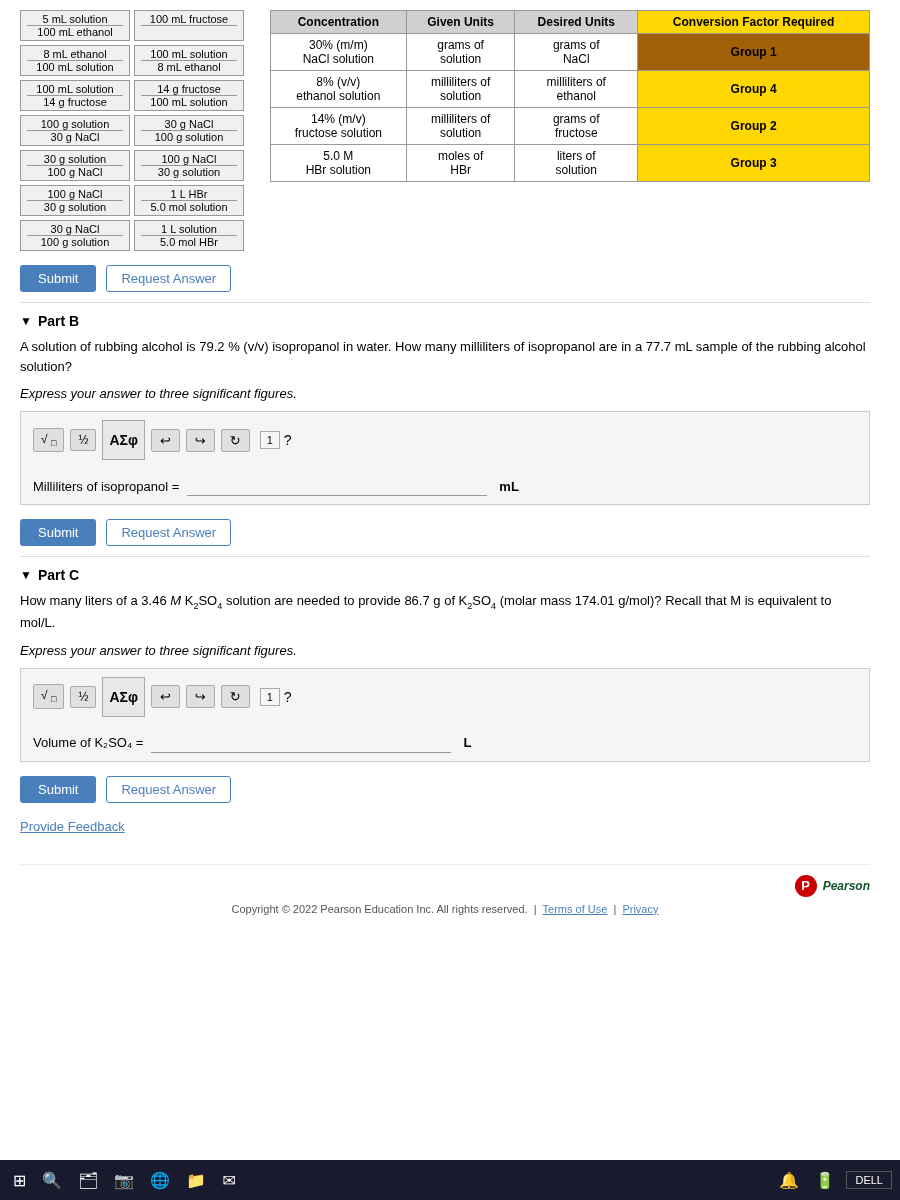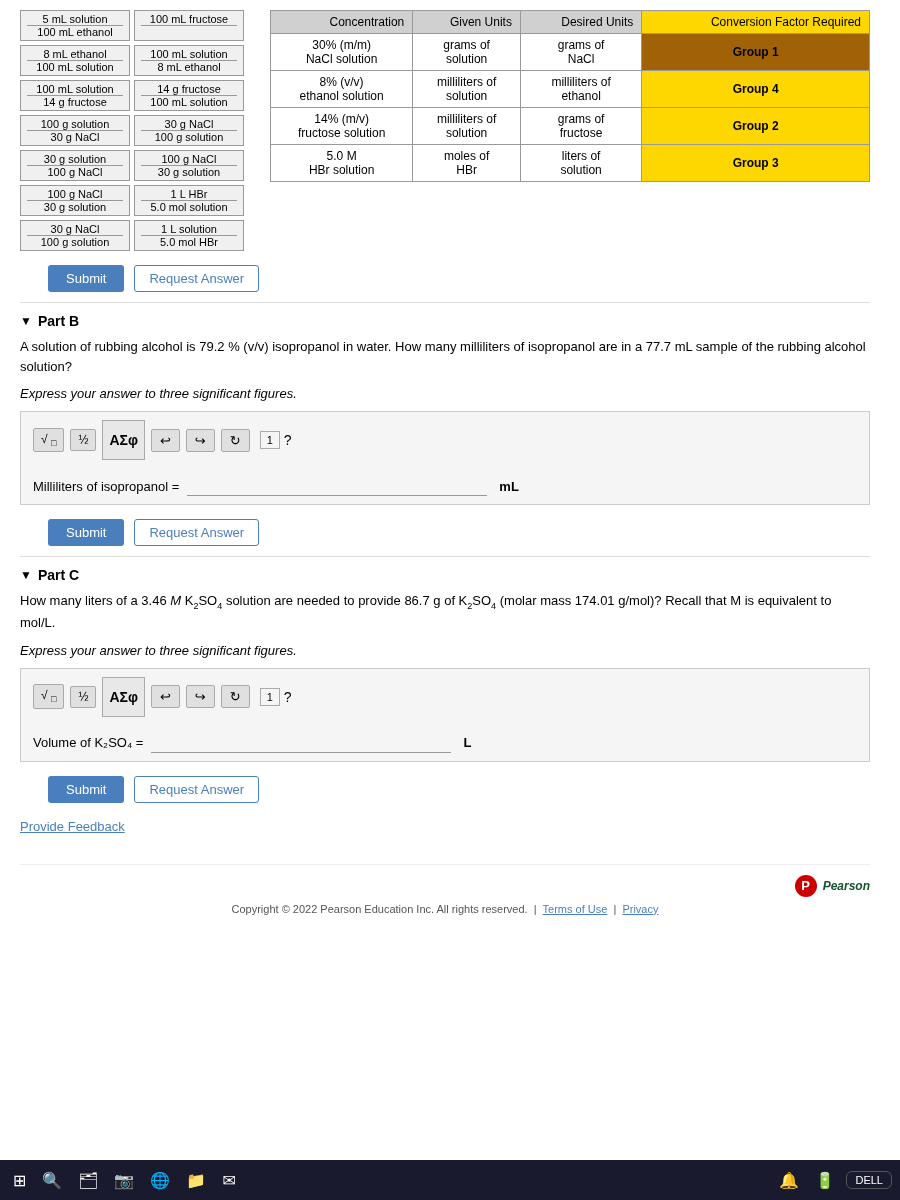--- a/index.html
+++ b/index.html
@@ -65,22 +65,21 @@
     .conv-table th, .conv-table td {
       border: 1px solid #999;
       padding: 4px 8px;
       text-align: center;
       vertical-align: middle;
       font-size: 12px;
     }
 
     .conv-table thead th {
       background: #d0d0d0;
-      font-weight: normal;
-      text-align: right;
+      font-weight: bold;
     }
 
     .group-cell {
       background: #ffd700;
       font-weight: bold;
       font-size: 12px;
       white-space: nowrap;
     }
 
     .group1-cell { background: #a16207; }
@@ -100,21 +99,20 @@
     }
 
     .btn-submit {
       background: #4a7fbd;
       color: #fff;
       border: none;
       padding: 5px 18px;
       font-size: 13px;
       cursor: pointer;
       border-radius: 3px;
-      margin-left: 28px;
     }
 
     .btn-request {
       background: #fff;
       color: #4a7fbd;
       border: 1px solid #4a7fbd;
       padding: 5px 14px;
       font-size: 13px;
       cursor: pointer;
       border-radius: 3px;
@@ -315,21 +313,21 @@
       gap: 6px;
     }
 
     .dell-btn {
       background: #1a1a2e;
       color: #fff;
       border: 1px solid #555;
       padding: 2px 8px;
       font-size: 11px;
       cursor: pointer;
-      border-radius: 6px;
+      border-radius: 0;
     }
     sub { font-size: 9px; vertical-align: sub; }
   </style>
 </head>
 <body>
 
 <div class="page-wrapper">
 
   
   <div class="top-section">

